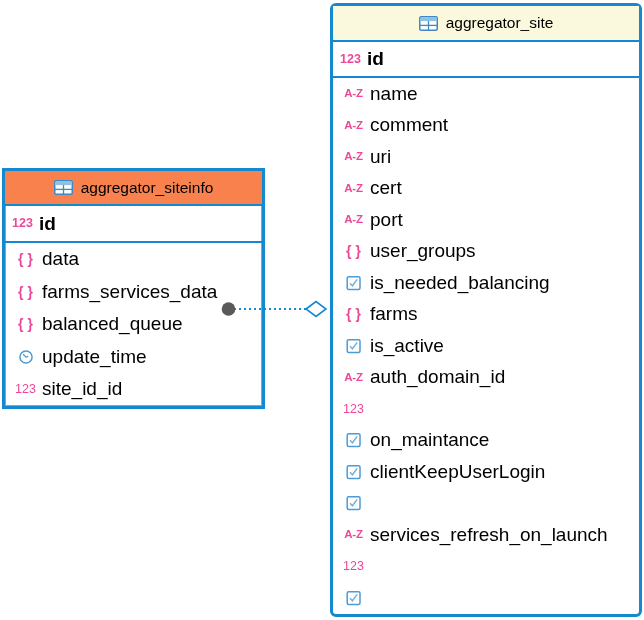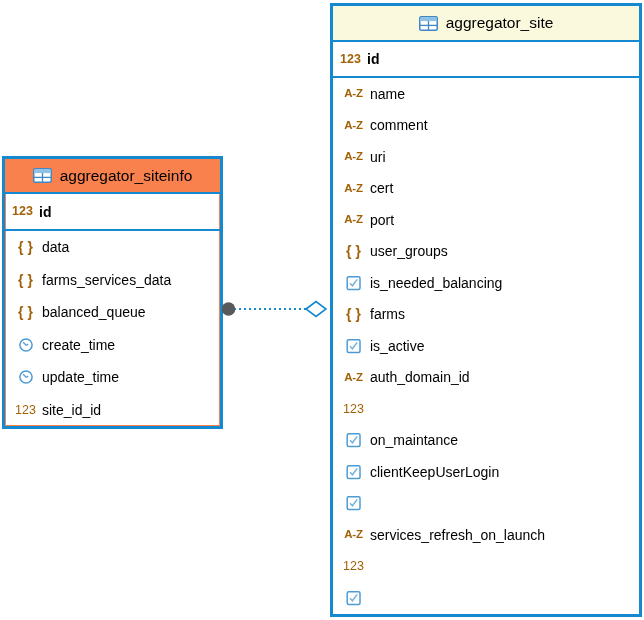--- a/index.html
+++ b/index.html
@@ -5,43 +5,43 @@
   html,body{margin:0;padding:0;}
   body{
     width:644px;height:620px;position:relative;background:#ffffff;
     font-family:"Liberation Sans",sans-serif;color:#000;overflow:hidden;
   }
   .canvas{position:absolute;inset:0;}
   .tbl{
     position:absolute;background:#ffffff;border:3px solid #1589cf;
     box-sizing:border-box;
   }
-  .tbl.t-left{left:2px;top:156px;width:221px;box-shadow:inset 0 0 0 1px #f8814e;}
-  .tbl.t-right{left:330px;top:3px;width:312px;}
+  .tbl.t-left{left:2px;top:168px;width:263px;box-shadow:inset 0 0 0 1px #f8814e;}
+  .tbl.t-right{left:330px;top:3px;width:312px;border-radius:6px;}
   .hdr{
     display:flex;align-items:center;justify-content:center;gap:8px;
     border-bottom:2px solid #1589cf;font-size:15.5px;
   }
   .t-left .hdr{background:#f8814e;height:33px;}
   .t-right .hdr{background:#fbf9dd;height:34px;}
   .pk-row{
     display:flex;align-items:center;border-bottom:2px solid #1589cf;
     font-weight:bold;padding-left:4px;
   }
   .t-left .pk-row{height:35px;}
   .t-right .pk-row{height:34px;}
   .col-row{display:flex;align-items:center;padding-left:7px;}
   .t-left .col-row{height:32.5px;}
   .t-right .col-row{height:31.5px;}
   .icw{flex:0 0 27px;width:27px;display:flex;justify-content:center;align-items:center;}
-  .ic{color:#a16207;line-height:1;}
+  .ic{color:#ec4899;line-height:1;}
   .g-number{font-size:12.5px;}
   .g-text{font-size:11.5px;font-weight:700;letter-spacing:-0.3px;}
   .g-json{font-size:14px;font-weight:600;}
-  .lbl{font-size:14px;margin-left:3px;white-space:nowrap;}
+  .lbl{font-size:19px;margin-left:3px;white-space:nowrap;}
   .lbl.pk{font-weight:bold;}
   .rel-overlay{position:absolute;left:218px;top:294px;}
 </style>
 </head>
 <body>
 
 <div class="canvas">
 
   <div class="tbl t-left">
     <div class="hdr">
@@ -78,29 +78,20 @@
           </span>
           <span class="lbl">balanced_queue</span>
         </div>
         <div class="col-row">
           <span class="icw">
             <svg width="16" height="16" viewBox="0 0 16 16">
               <circle cx="8" cy="8" r="6.1" fill="none" stroke="#4d9bd5" stroke-width="1.5"></circle>
               <path d="M8.2 8.4 5.2 5.2 M8.2 8.4 10.1 6.9" fill="none" stroke="#4d9bd5" stroke-width="1.3"></path>
             </svg>
           </span>
-          <span class="lbl">create_time</span>
-        </div>
-        <div class="col-row">
-          <span class="icw">
-            <svg width="16" height="16" viewBox="0 0 16 16">
-              <circle cx="8" cy="8" r="6.1" fill="none" stroke="#4d9bd5" stroke-width="1.5"></circle>
-              <path d="M8.2 8.4 5.2 5.2 M8.2 8.4 10.1 6.9" fill="none" stroke="#4d9bd5" stroke-width="1.3"></path>
-            </svg>
-          </span>
           <span class="lbl">update_time</span>
         </div>
         <div class="col-row">
           <span class="icw">
             <span class="ic g-number">123</span>
           </span>
           <span class="lbl">site_id_id</span>
         </div>
       </div>
   </div>

